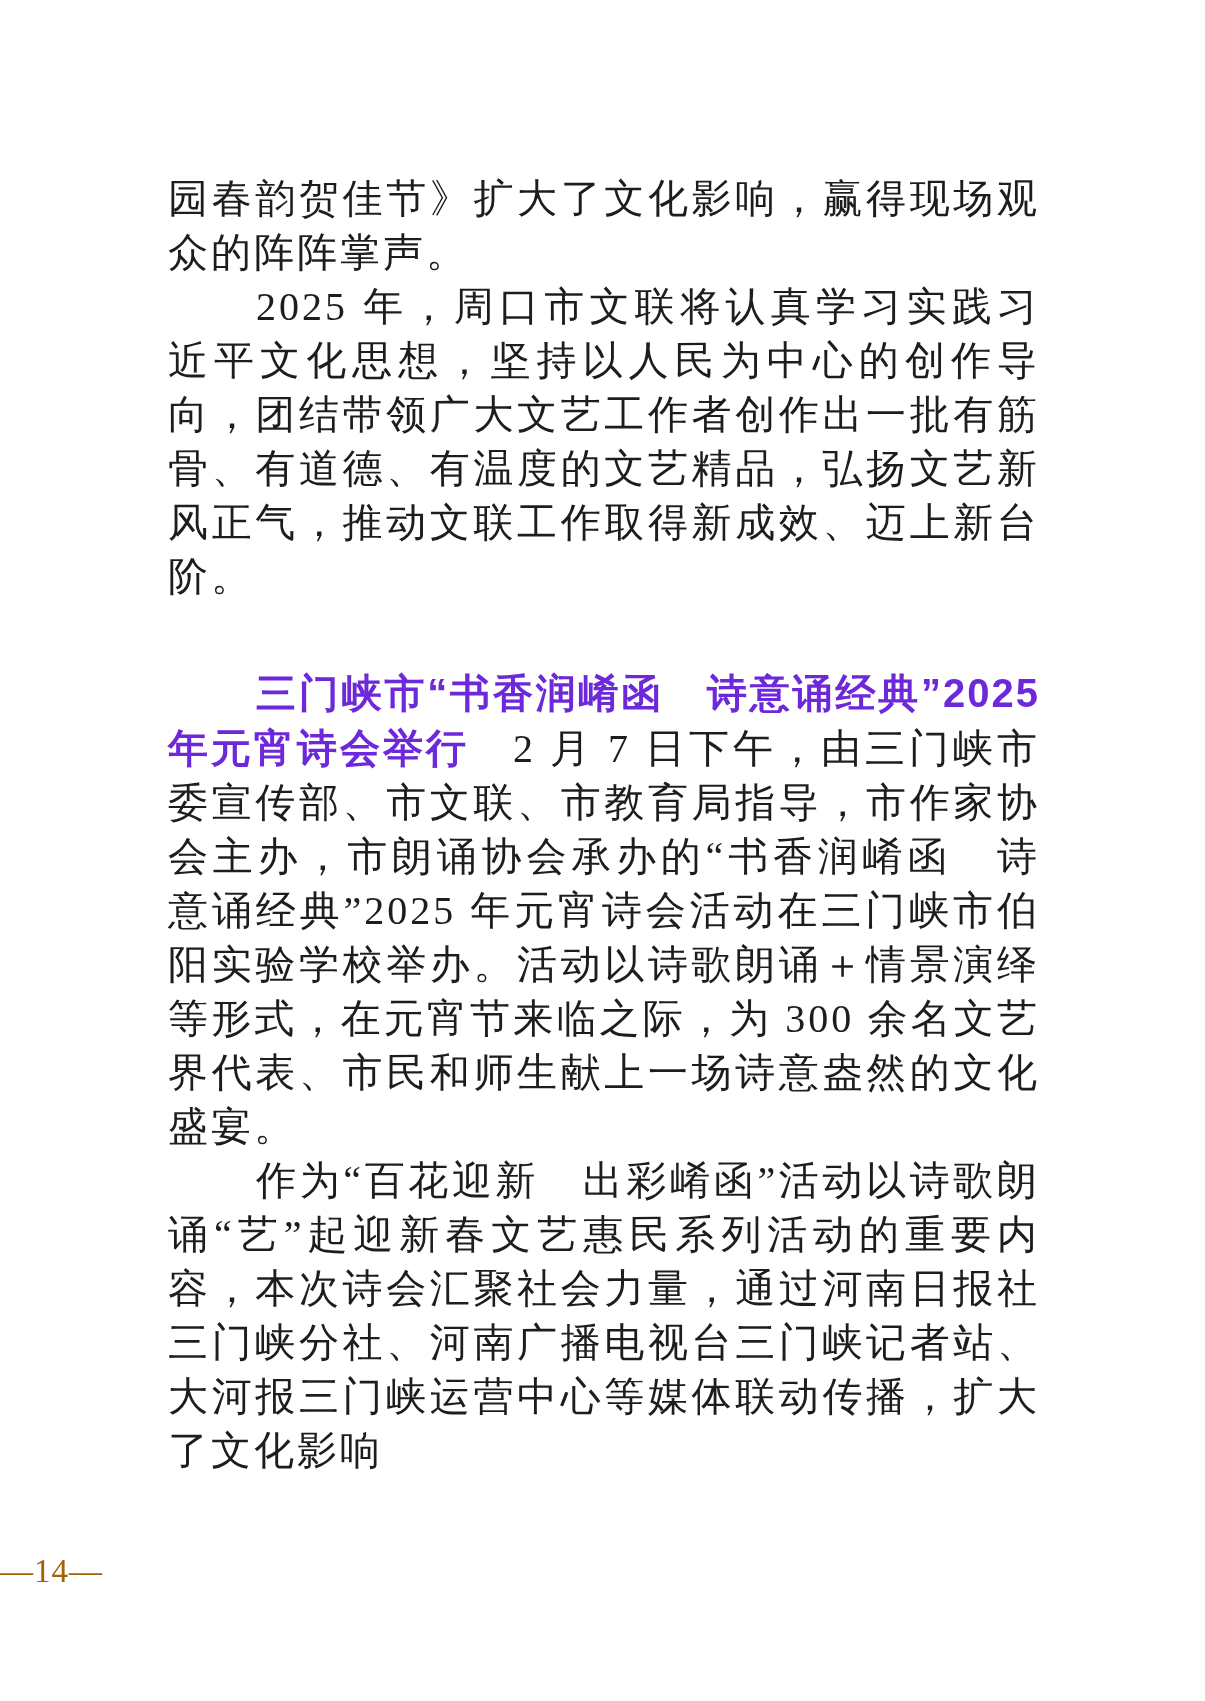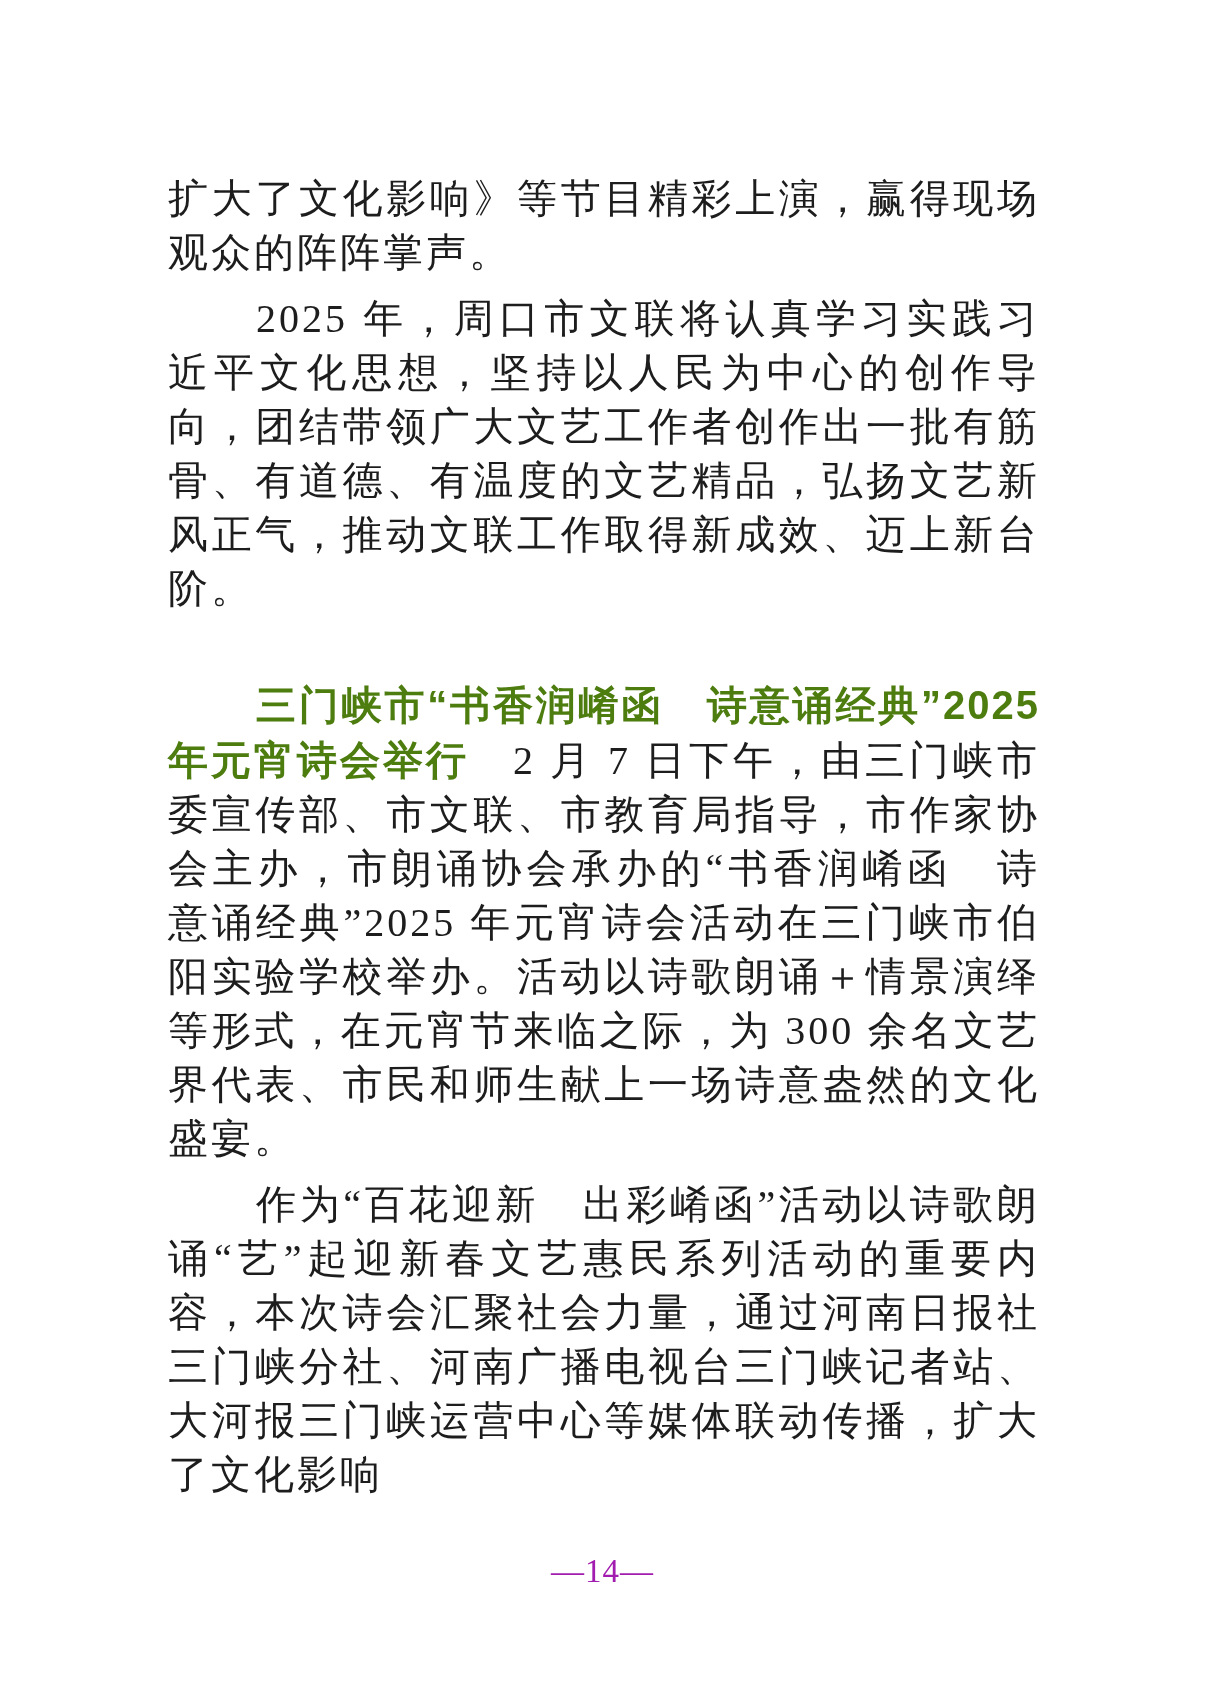--- a/index.html
+++ b/index.html
@@ -27,51 +27,50 @@
     font-size: 40px;
     line-height: 54px;
     letter-spacing: 3px;
     text-align: justify;
     text-justify: inter-ideograph;
     word-break: break-all;
     color: #1d1d1d;
   }
   .indent {
     text-indent: 88px;
-    margin-top: 12px;
   }
   .gap-before {
     margin-top: 62px;
   }
   .run-in-heading {
     font-family: "Liberation Sans", "DejaVu Sans", sans-serif;
     font-weight: bold;
     letter-spacing: 2px;
-    color: #4d7c0f;
+    color: #6d28d9;
   }
   .footer {
     position: absolute;
     top: 1551px;
     left: 0;
     width: 100%;
-    text-align: center;
+    text-align: left;
     font-size: 33px;
     line-height: 40px;
     letter-spacing: 1px;
-    color: #a21caf;
+    color: #a16207;
     font-family: "Liberation Serif", "DejaVu Serif", serif;
   }
 </style>
 </head>
 <body>
 
 <div class="page">
   <div class="content">
 
-    <p class="para">扩大了文化影响》等节目精彩上演，赢得现场观众的阵阵掌声。</p>
+    <p class="para">园春韵贺佳节》扩大了文化影响，赢得现场观众的阵阵掌声。</p>
 
     <p class="para indent">2025 年，周口市文联将认真学习实践习近平文化思想，坚持以人民为中心的创作导向，团结带领广大文艺工作者创作出一批有筋骨、有道德、有温度的文艺精品，弘扬文艺新风正气，推动文联工作取得新成效、迈上新台阶。</p>
 
     <p class="para indent gap-before"><span class="run-in-heading">三门峡市“书香润崤函　诗意诵经典”2025年元宵诗会举行</span><span>　2 月 7 日下午，由三门峡市委宣传部、市文联、市教育局指导，市作家协会主办，市朗诵协会承办的“书香润崤函　诗意诵经典”2025 年元宵诗会活动在三门峡市伯阳实验学校举办。活动以诗歌朗诵＋情景演绎等形式，在元宵节来临之际，为 300 余名文艺界代表、市民和师生献上一场诗意盎然的文化盛宴。</span></p>
 
 
     <p class="para indent">作为“百花迎新　出彩崤函”活动以诗歌朗诵“艺”起迎新春文艺惠民系列活动的重要内容，本次诗会汇聚社会力量，通过河南日报社三门峡分社、河南广播电视台三门峡记者站、大河报三门峡运营中心等媒体联动传播，扩大了文化影响</p>
 
   </div>
 

